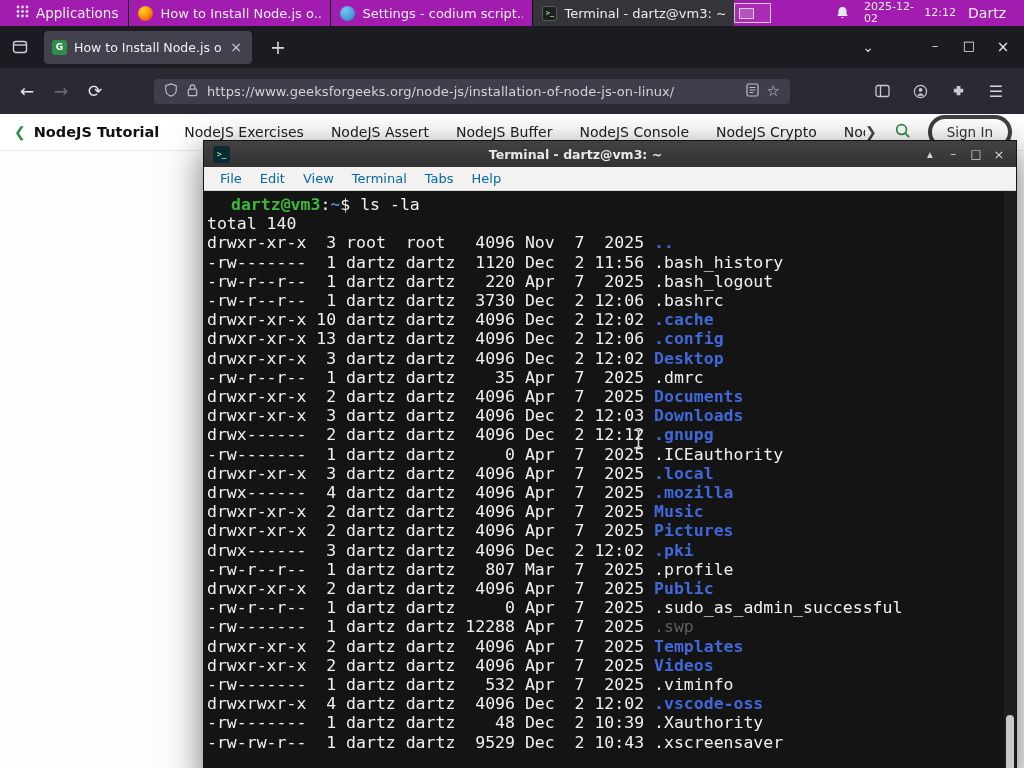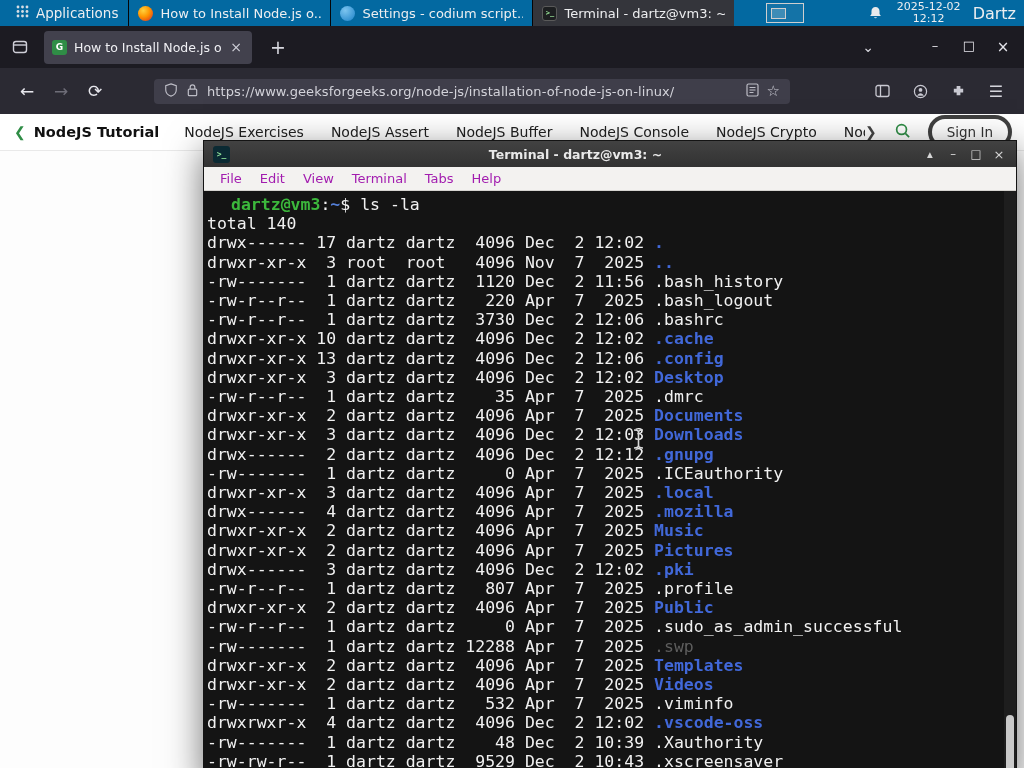--- a/index.html
+++ b/index.html
@@ -6,21 +6,21 @@
   html,body { width:1024px; height:768px; }
   .screen {
     position:relative; width:1024px; height:768px; overflow:hidden;
     background:#fdfdfd; font-family:"DejaVu Sans","Liberation Sans",sans-serif;
     -webkit-font-smoothing:antialiased;
   }
 
   
   .panel {
     position:absolute; top:0; left:0; right:0; height:26px;
-    background:#0369a1; color:#edeef0; display:flex; align-items:center;
+    background:#a21caf; color:#edeef0; display:flex; align-items:center;
     font-size:13.5px; padding:0 6px; z-index:50;
   }
   .app-btn { display:flex; align-items:center; gap:7px; padding:0 10px; height:100%; }
   .win-buttons { display:flex; height:100%; }
   .win-btn {
     width:202px; height:100%; display:flex; align-items:center; gap:7px;
     padding:0 9px; border-left:1px solid #050507; overflow:hidden;
   }
   .win-btn.active { background:#34353b; }
   .win-title { white-space:nowrap; overflow:hidden; text-overflow:clip; font-size:13px; }
@@ -28,23 +28,23 @@
          align-items:center; justify-content:center;
          font:bold 7px "DejaVu Sans Mono",monospace; }
   .fav-firefox { border-radius:50%; background:radial-gradient(circle at 35% 30%, #ffd23e, #ff9500 45%, #e3431e 85%); }
   .fav-codium  { border-radius:50%; background:radial-gradient(circle at 35% 30%, #7cc4ef, #2f8fd0 80%); }
   .fav-terminal{ background:#1d1f21; border:1px solid #5a5a5a; color:#9ae89a; }
   .spacer { flex:1; }
   .ws-switch { width:38px; height:20px; border:1px solid #cfcfcf; background:rgba(255,255,255,.07);
                margin-right:64px; display:flex; align-items:center; }
   .ws-inner { width:15px; height:11px; border:1px solid #cfcfcf; background:rgba(255,255,255,.18); margin-left:4px; }
   .bell { margin-right:14px; display:flex; align-items:center; }
-  .clock { display:flex; flex-direction:column; align-items:center; font-size:11px;
+  .clock { display:flex; flex-direction:row; align-items:center; font-size:11px;
            line-height:12px; margin-right:12px;justify-content:flex-end; }
-  .user-label { font-size:16px; margin-right:2px; }
+  .user-label { font-size:14px; margin-right:12px; }
 
   
   .tabbar {
     position:absolute; top:26px; left:0; right:0; height:42px; background:#1c1b22;
     display:flex; align-items:center; color:#f0f0f4; z-index:10;
   }
   .ffview { margin-left:12px; display:flex; align-items:center; }
   .tab {
     margin-left:16px; width:208px; height:33px; background:#42414d; border-radius:4px;
     display:flex; align-items:center; padding:0 8px; gap:7px; font-size:12.5px;
@@ -108,21 +108,21 @@
     flex:none;
   }
   .term-app-icon { width:17px; height:17px; background:#0b2a33; border-radius:3px;
     color:#8fe39a; font:bold 8px "DejaVu Sans Mono",monospace; display:flex;
     align-items:center; justify-content:center; margin-left:3px; flex:none; }
   .term-title { flex:1; text-align:center; font-weight:bold; }
   .term-ctl { display:flex; gap:5px; margin-right:2px; font-weight:normal; }
   .term-ctl span { width:18px; text-align:center; font-size:11.5px; color:#d6d6d6; }
   .term-menubar {
     height:24px; background:#f3f2f0; border-bottom:1px solid #d6d4d0; display:flex;
-    align-items:center; padding-left:7px; font-size:13px; color:#a21caf; flex:none;
+    align-items:center; padding-left:7px; font-size:13px; color:#0369a1; flex:none;
   }
   .menu-item { padding:0 9px; }
   .term-body {
     flex:1; background:var(--term-bg,#141414); position:relative;
     padding:4px 14px 0 3px; overflow:hidden;
     font-family:"DejaVu Sans Mono","Liberation Mono",monospace;
     font-size:16.5px; line-height:19.2px; color:var(--term-fg,#f1f1f1);
   }
   .tline { white-space:pre; }
   .c-green { color:var(--term-green,#3cb83c); font-weight:bold;margin-left:24px; }
@@ -303,39 +303,38 @@
         <span class="menu-item">Edit</span>
         <span class="menu-item">View</span>
         <span class="menu-item">Terminal</span>
         <span class="menu-item">Tabs</span>
         <span class="menu-item">Help</span>
       </div>
     <div class="term-body">
       <div class="tline"><span class="c-green">dartz@vm3</span><span>:</span><span class="c-blue">~</span><span>$ </span><span>ls -la</span></div>
       <div class="tline">total 140</div>
       <div id="listing-container">
-          <div class="tline"><span>drwx------ 17 dartz dartz  4096 Dec  2 12:02 </span><span class="n-dir">.</span></div>
           <div class="tline"><span>drwxr-xr-x  3 root  root   4096 Nov  7  2025 </span><span class="n-dir">..</span></div>
           <div class="tline"><span>-rw-------  1 dartz dartz  1120 Dec  2 11:56 </span><span class="n-file">.bash_history</span></div>
           <div class="tline"><span>-rw-r--r--  1 dartz dartz   220 Apr  7  2025 </span><span class="n-file">.bash_logout</span></div>
           <div class="tline"><span>-rw-r--r--  1 dartz dartz  3730 Dec  2 12:06 </span><span class="n-file">.bashrc</span></div>
           <div class="tline"><span>drwxr-xr-x 10 dartz dartz  4096 Dec  2 12:02 </span><span class="n-dir">.cache</span></div>
           <div class="tline"><span>drwxr-xr-x 13 dartz dartz  4096 Dec  2 12:06 </span><span class="n-dir">.config</span></div>
           <div class="tline"><span>drwxr-xr-x  3 dartz dartz  4096 Dec  2 12:02 </span><span class="n-dir">Desktop</span></div>
           <div class="tline"><span>-rw-r--r--  1 dartz dartz    35 Apr  7  2025 </span><span class="n-file">.dmrc</span></div>
           <div class="tline"><span>drwxr-xr-x  2 dartz dartz  4096 Apr  7  2025 </span><span class="n-dir">Documents</span></div>
           <div class="tline"><span>drwxr-xr-x  3 dartz dartz  4096 Dec  2 12:03 </span><span class="n-dir">Downloads</span></div>
           <div class="tline"><span>drwx------  2 dartz dartz  4096 Dec  2 12:12 </span><span class="n-dir">.gnupg</span></div>
           <div class="tline"><span>-rw-------  1 dartz dartz     0 Apr  7  2025 </span><span class="n-file">.ICEauthority</span></div>
           <div class="tline"><span>drwxr-xr-x  3 dartz dartz  4096 Apr  7  2025 </span><span class="n-dir">.local</span></div>
           <div class="tline"><span>drwx------  4 dartz dartz  4096 Apr  7  2025 </span><span class="n-dir">.mozilla</span></div>
           <div class="tline"><span>drwxr-xr-x  2 dartz dartz  4096 Apr  7  2025 </span><span class="n-dir">Music</span></div>
           <div class="tline"><span>drwxr-xr-x  2 dartz dartz  4096 Apr  7  2025 </span><span class="n-dir">Pictures</span></div>
           <div class="tline"><span>drwx------  3 dartz dartz  4096 Dec  2 12:02 </span><span class="n-dir">.pki</span></div>
-          <div class="tline"><span>-rw-r--r--  1 dartz dartz   807 Apr  7  2025 </span><span class="n-file">.profile</span></div>
+          <div class="tline"><span>-rw-r--r--  1 dartz dartz   807 Mar  7  2025 </span><span class="n-file">.profile</span></div>
           <div class="tline"><span>drwxr-xr-x  2 dartz dartz  4096 Apr  7  2025 </span><span class="n-dir">Public</span></div>
           <div class="tline"><span>-rw-r--r--  1 dartz dartz     0 Apr  7  2025 </span><span class="n-file">.sudo_as_admin_successful</span></div>
           <div class="tline"><span>-rw-------  1 dartz dartz 12288 Apr  7  2025 </span><span class="n-dim">.swp</span></div>
           <div class="tline"><span>drwxr-xr-x  2 dartz dartz  4096 Apr  7  2025 </span><span class="n-dir">Templates</span></div>
           <div class="tline"><span>drwxr-xr-x  2 dartz dartz  4096 Apr  7  2025 </span><span class="n-dir">Videos</span></div>
           <div class="tline"><span>-rw-------  1 dartz dartz   532 Apr  7  2025 </span><span class="n-file">.viminfo</span></div>
           <div class="tline"><span>drwxrwxr-x  4 dartz dartz  4096 Dec  2 12:02 </span><span class="n-dir">.vscode-oss</span></div>
           <div class="tline"><span>-rw-------  1 dartz dartz    48 Dec  2 10:39 </span><span class="n-file">.Xauthority</span></div>
           <div class="tline"><span>-rw-rw-r--  1 dartz dartz  9529 Dec  2 10:43 </span><span class="n-file">.xscreensaver</span></div>
         </div>

